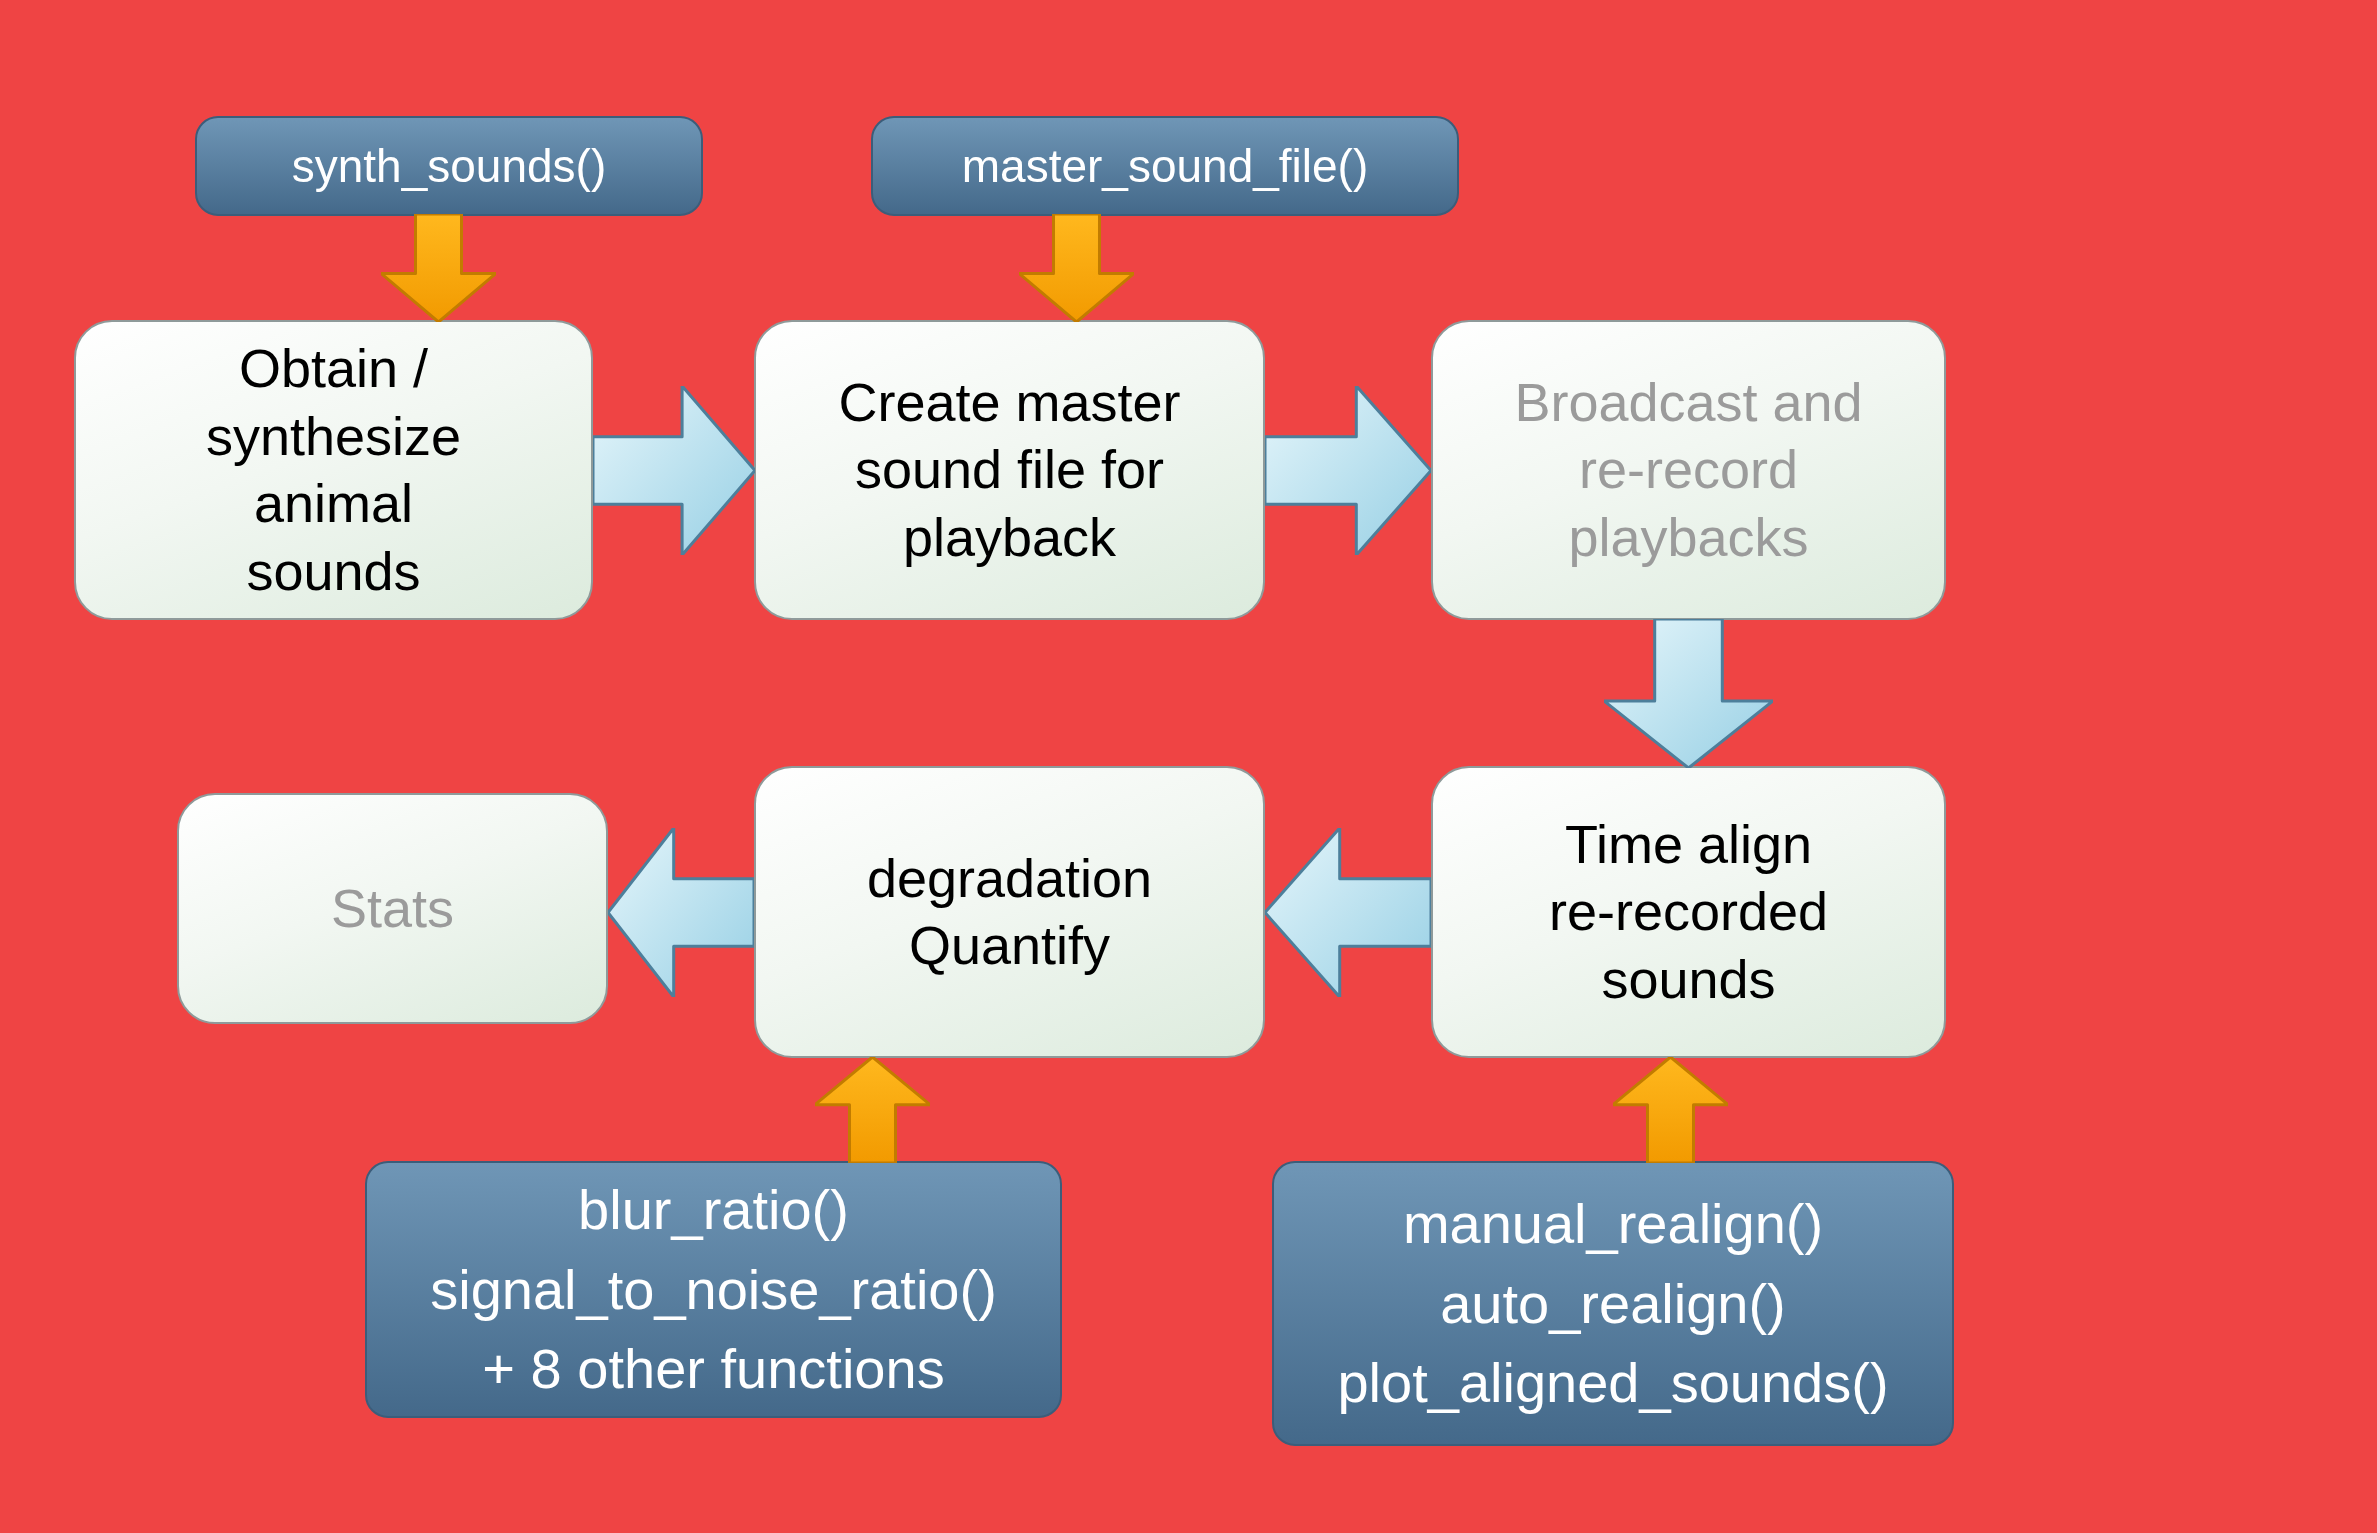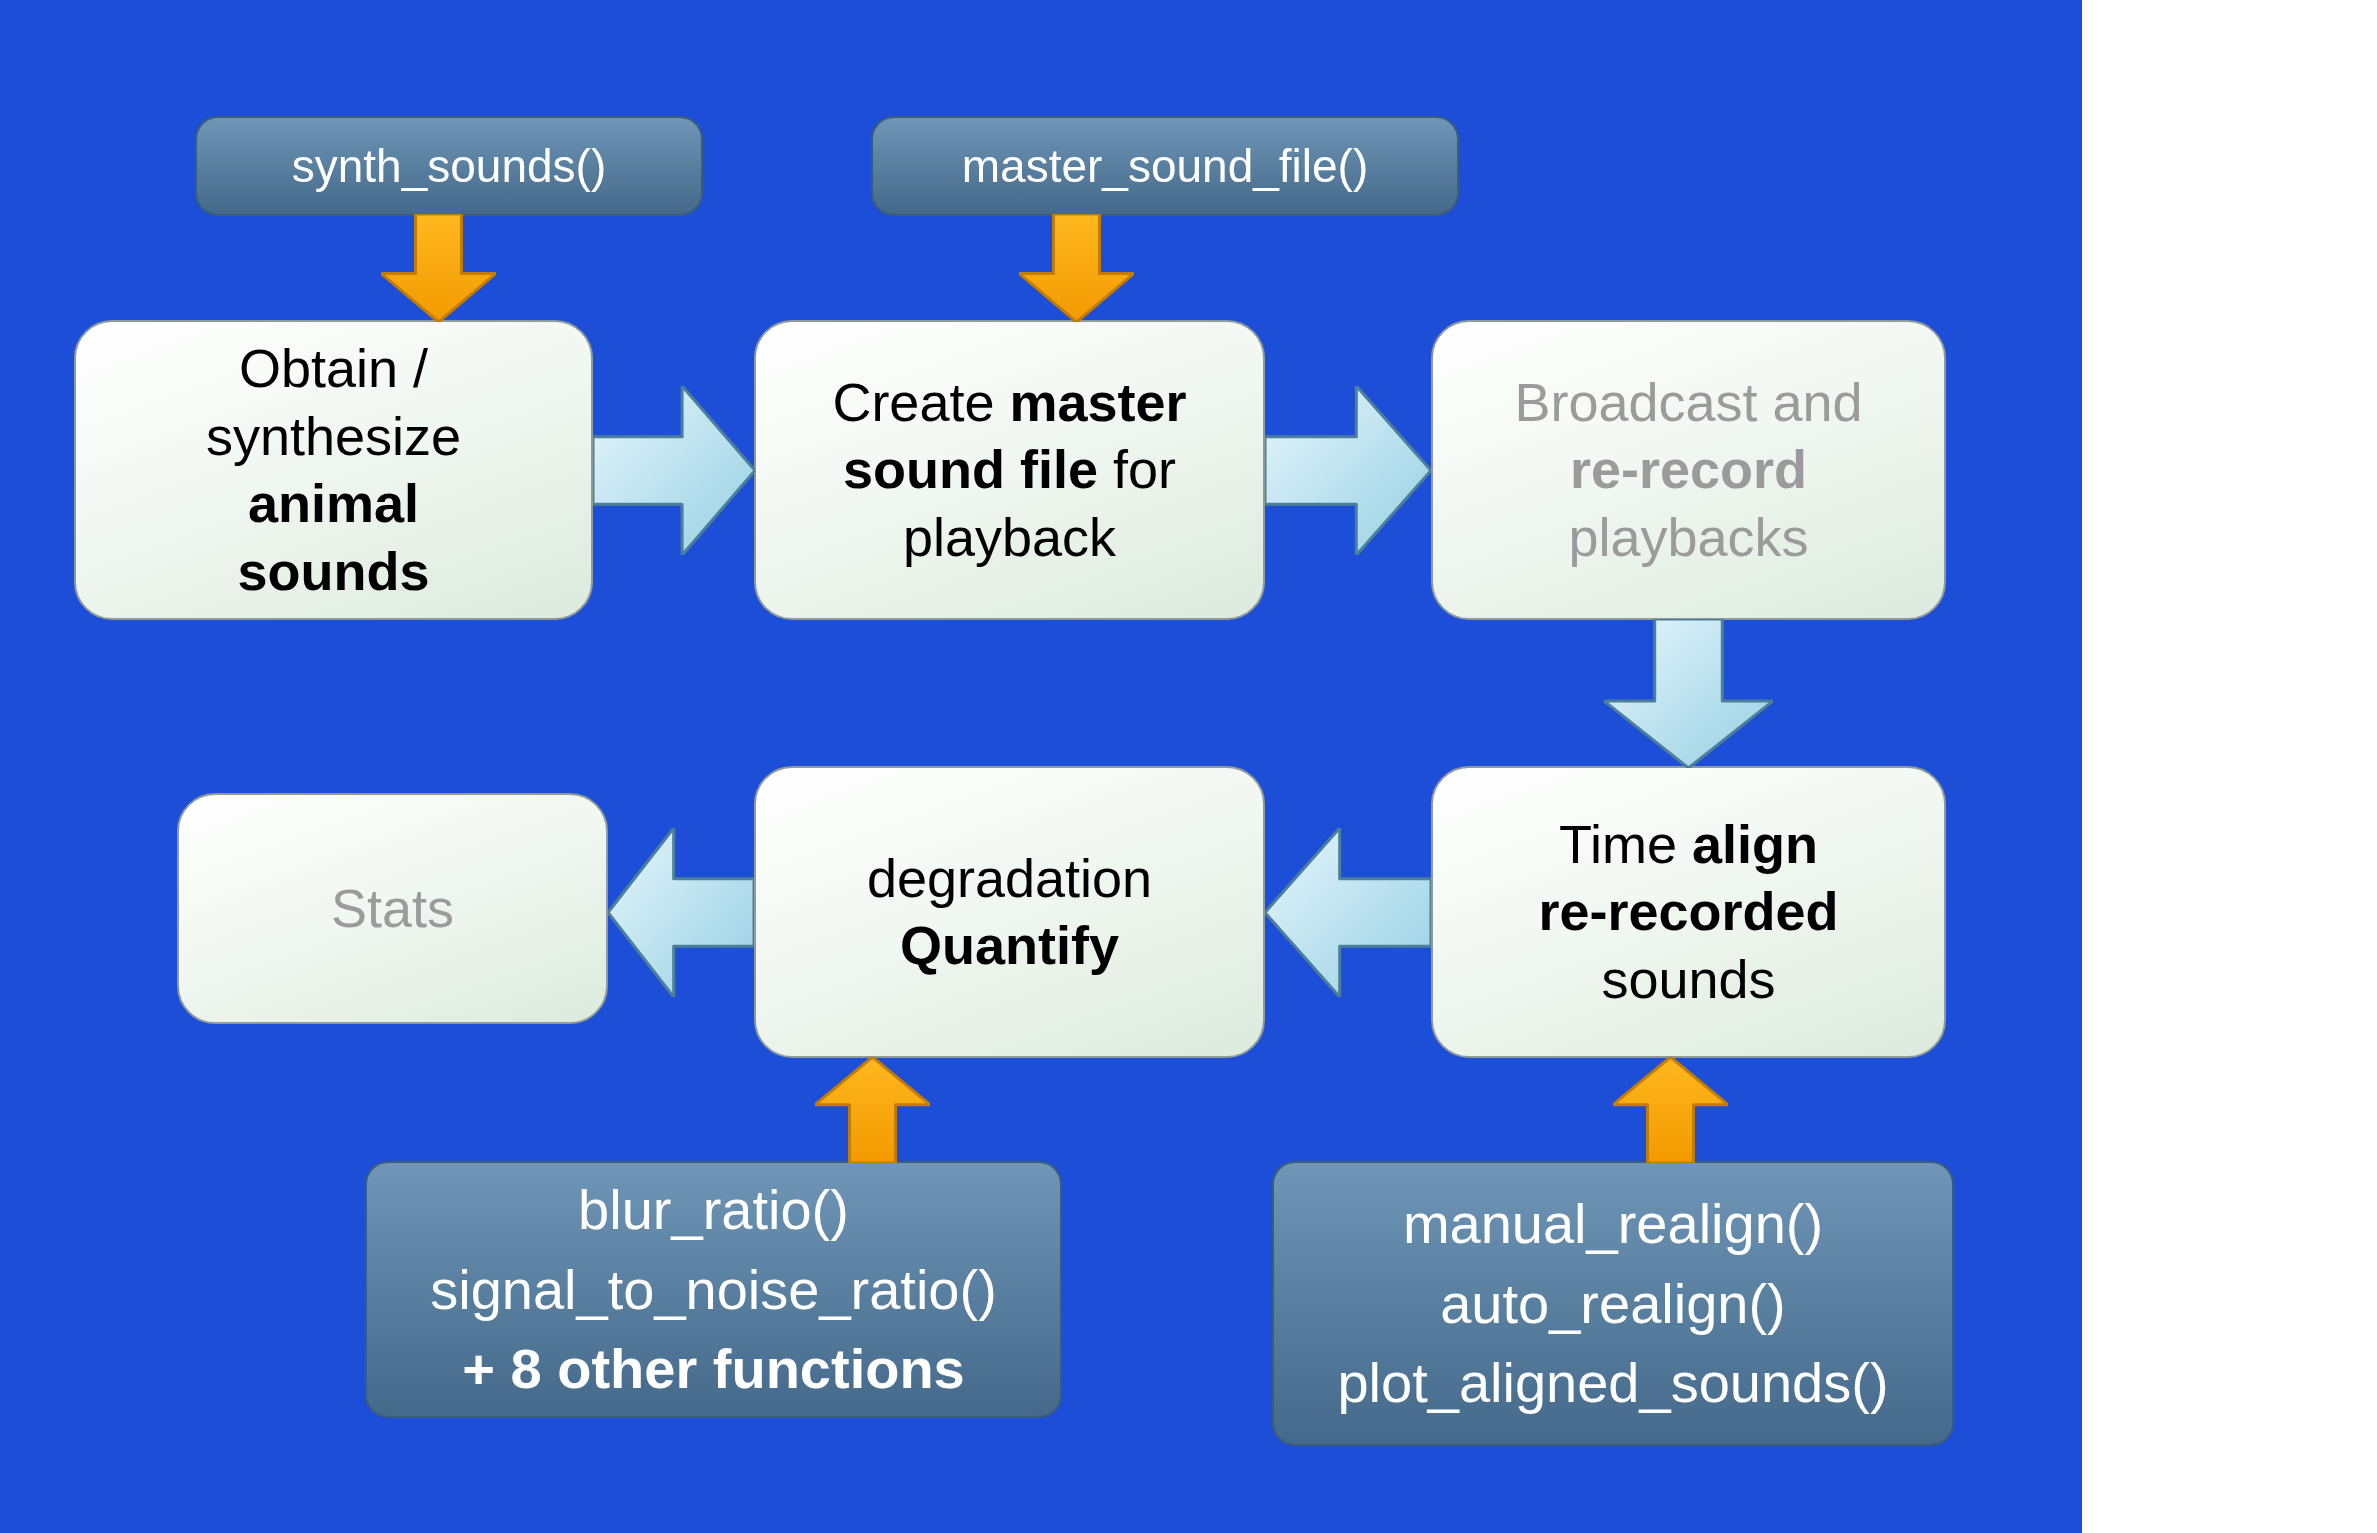--- a/index.html
+++ b/index.html
@@ -1,21 +1,21 @@
 <!DOCTYPE html>
 <html style="font-size:10.8px"><head>
 <meta charset="utf-8">
 <style>
   * { margin: 0; padding: 0; box-sizing: border-box; }
   html, body { background: #ffffff; }
   .canvas {
     position: relative;
-    width: 2082px;
+    width: 2377px;
     height: 1533px;
-    background: #1d4ed8;
+    background: #ef4444;
     font-family: "Liberation Sans", sans-serif;
     overflow: hidden;
   }
   .box {
     position: absolute;
     display: flex;
     flex-direction: column;
     align-items: center;
     justify-content: center;
     text-align: center;
@@ -30,21 +30,21 @@
   }
   .p-box.muted { color: #9b9b9b; }
   .fn-box {
     background: linear-gradient(180deg, #6f96b6 0%, #44698a 100%);
     border: 2px solid #3c5d7a;
     border-radius: 23px;
     color: #ffffff;
     font-size: 46px;
   }
   .fn-box.multi { font-size: 56px; line-height: 1.42; }
-  .bold { font-weight: bold; }
+  .bold { font-weight: normal; }
   .line { display: block; }
   .arrow { position: absolute; display: block; }
 </style>
 </head>
 <body>
 
 <svg width="0" height="0" style="position:absolute" aria-hidden="true">
   <defs>
     <linearGradient id="gradBlue" x1="0" y1="0" x2="1" y2="1">
       <stop offset="0" stop-color="#e6f6fb"></stop>

